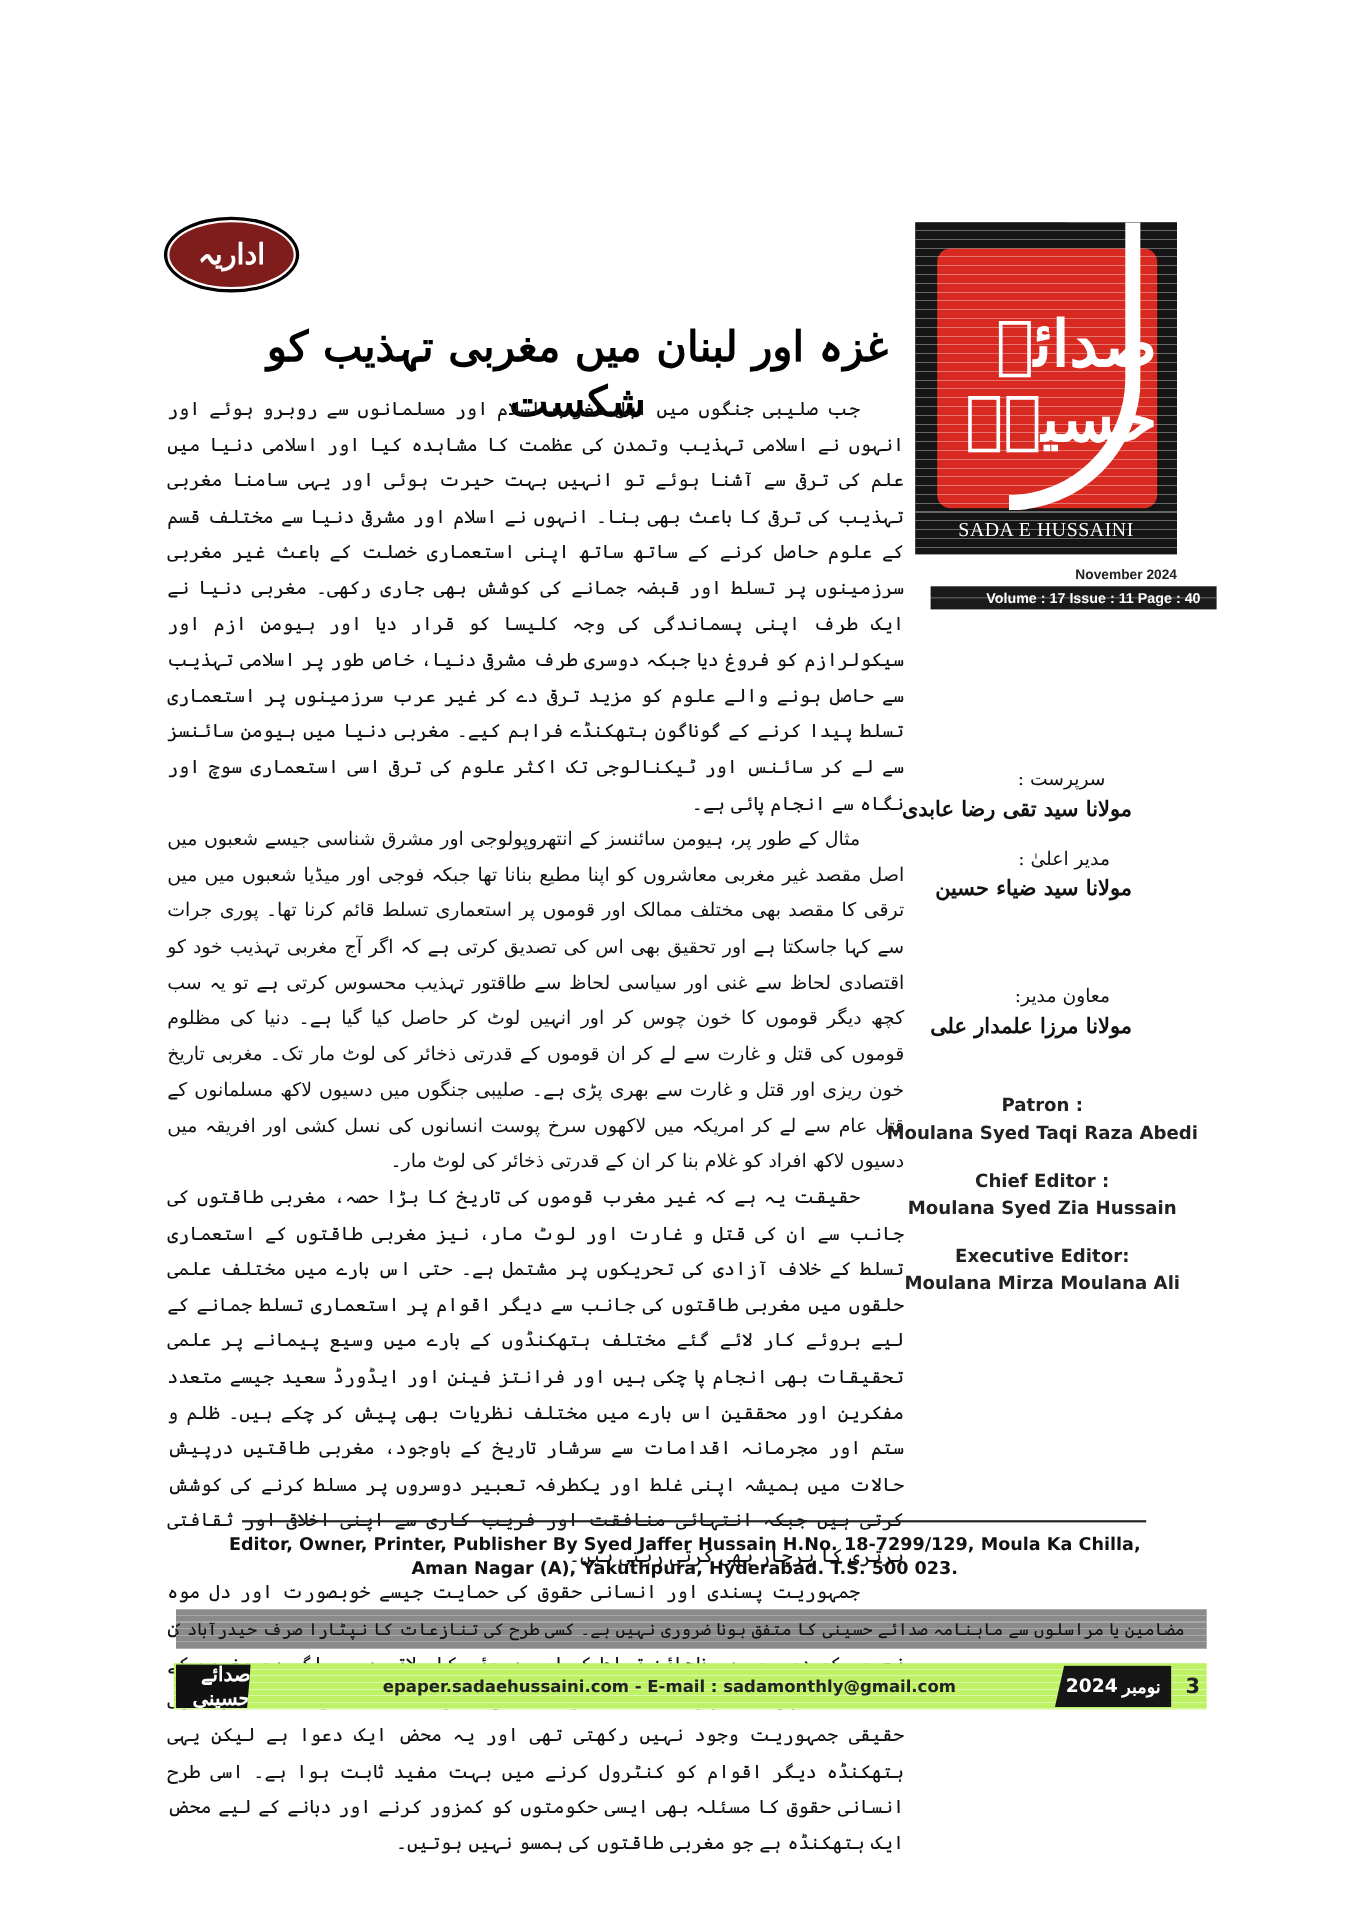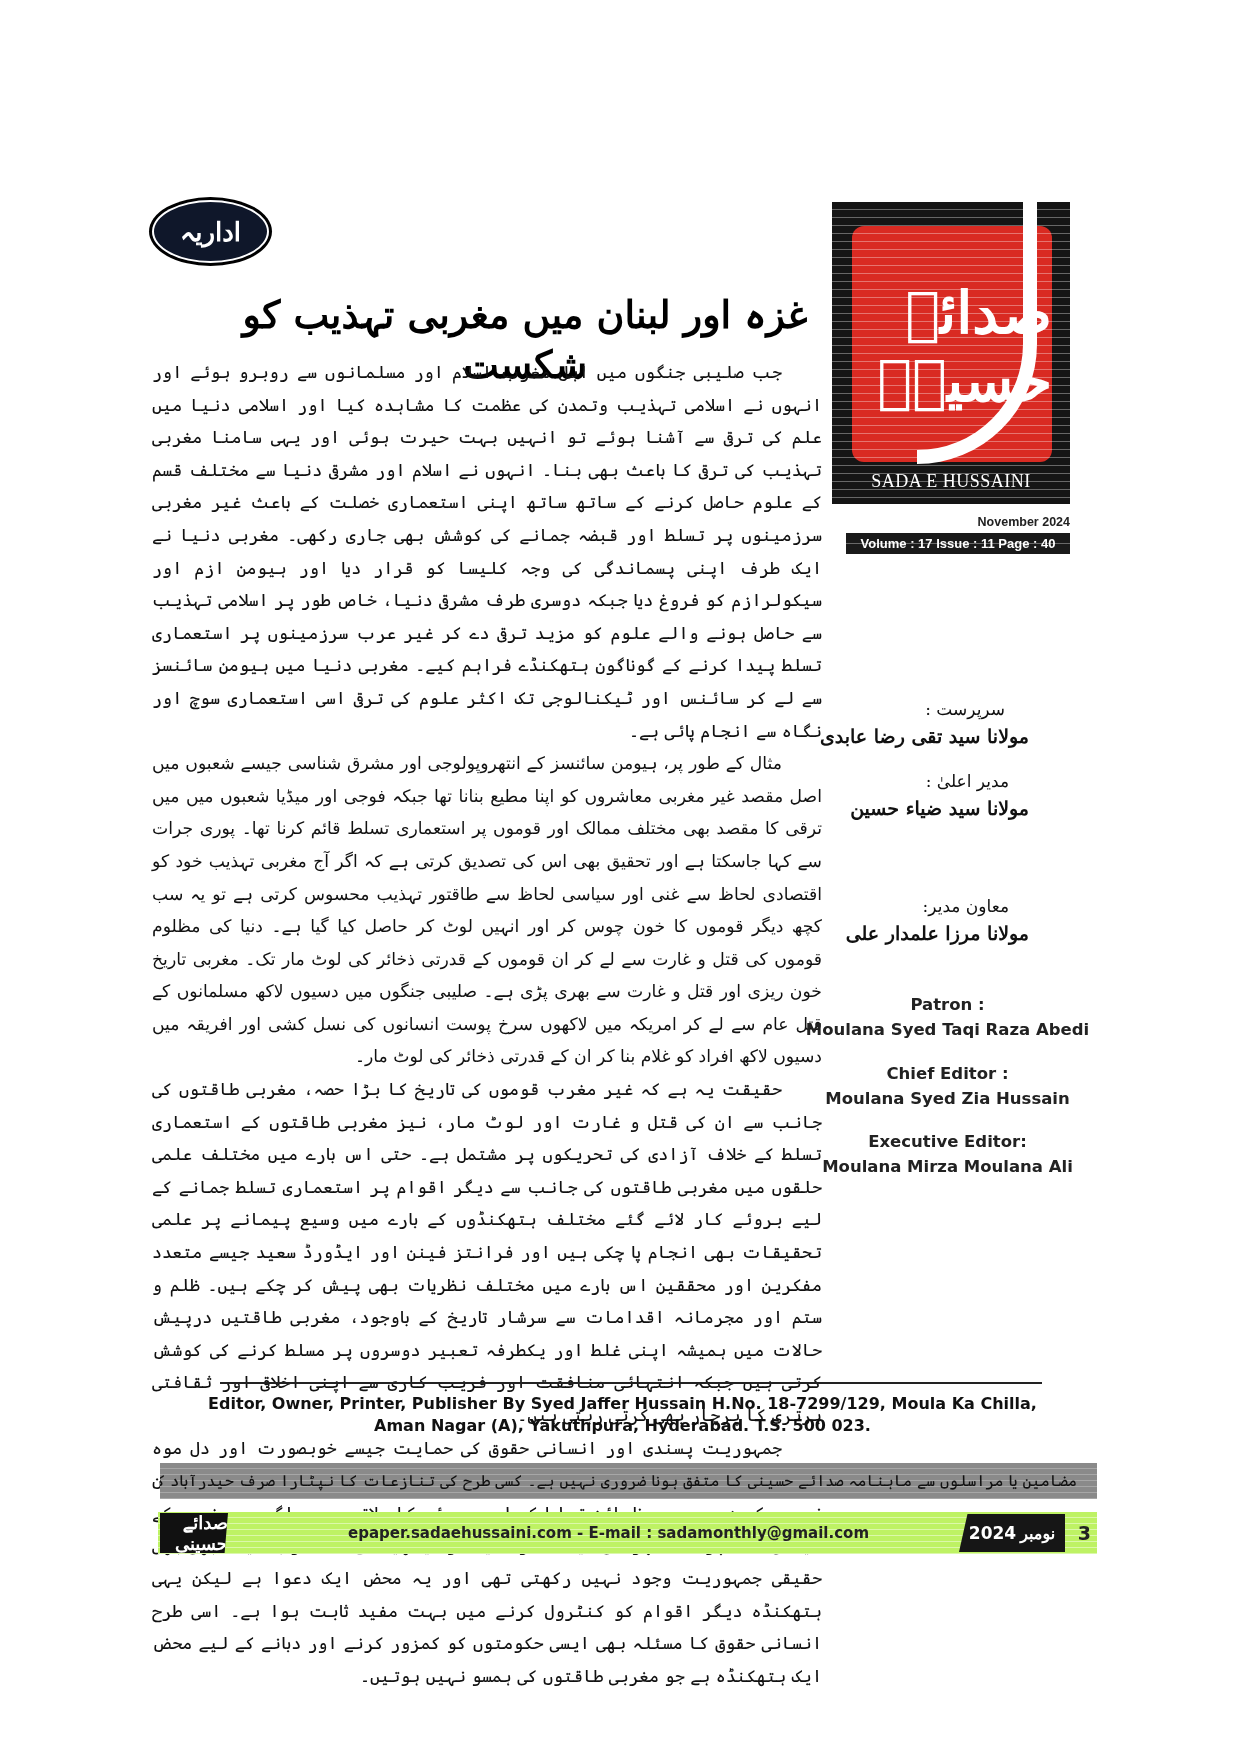--- a/index.html
+++ b/index.html
@@ -1,37 +1,37 @@
 <!DOCTYPE html>
 <html><head>
 <meta charset="utf-8">
 <style>
   html, body { margin:0; padding:0; background:#ffffff; }
   body { width:1241px; height:1755px; position:relative; overflow:hidden; font-family:"DejaVu Sans", sans-serif; color:#111; }
 
   
-  .badge { position:absolute; left:152px; top:200px; width:117px; height:63px; background:#0f172a; border-radius:50%; box-shadow:0 0 0 2px #fff inset, 0 0 0 3px #000; display:flex; align-items:center; justify-content:center; }
+  .badge { position:absolute; left:152px; top:200px; width:117px; height:63px; background:#7f1d1d; border-radius:50%; box-shadow:0 0 0 2px #fff inset, 0 0 0 3px #000; display:flex; align-items:center; justify-content:center; }
   .badge span { color:#fff; font-family:"DejaVu Serif", serif; font-size:26px; font-weight:bold; direction:rtl; }
 
   .headline { position:absolute; left:230px; top:290px; width:590px; text-align:center; direction:rtl; font-family:"DejaVu Serif", serif; font-size:38px; font-weight:bold; color:#000; line-height:50px; }
 
   
   .article { position:absolute; left:152px; top:356px; width:670px; direction:rtl; text-align:justify; font-family:"DejaVu Serif", serif; font-size:17.2px; line-height:32.6px; color:#111; }
   .article p { margin:0; text-indent:40px; }
 
   
   .logo { position:absolute; left:832px; top:202px; width:238px; height:302px; background:#151515; overflow:hidden; }
   .logo .stripes { position:absolute; inset:0; background:repeating-linear-gradient(180deg, transparent 0 7px, rgba(255,255,255,0.35) 7px 8px); pointer-events:none; }
   .logo .red { position:absolute; left:20px; top:24px; width:200px; height:236px; background:#d92a22; border-radius:12px; }
   .logo .calli { position:absolute; left:20px; top:40px; width:200px; height:210px; display:flex; align-items:center; justify-content:center; color:#fff; font-family:"DejaVu Serif", serif; font-size:58px; font-weight:bold; direction:rtl; }
   .logo .drop { position:absolute; left:85px; top:0; width:120px; height:262px; border:14px solid #fff; border-left:none; border-top:none; border-radius:0 0 120px 0; box-sizing:border-box; }
   .logo .caption { position:absolute; left:0; right:0; bottom:12px; text-align:center; color:#fff; font-family:"Liberation Serif", serif; font-size:18px; letter-spacing:0.5px; }
 
   .issue-date { position:absolute; left:900px; top:515px; width:170px; text-align:right; font-family:"Liberation Sans", sans-serif; font-weight:bold; font-size:12.5px; color:#222; }
-  .issue-bar { position:absolute; left:846px; top:533px; width:224px; height:21px; background:#1a1a1a; color:#fff; font-family:"Liberation Sans", sans-serif; font-weight:bold; font-size:13px; line-height:21px; text-align:center; white-space:nowrap; }
+  .issue-bar { position:absolute; left:846px; top:533px; width:224px; height:21px; background:#1a1a1a; color:#fff; font-family:"Liberation Sans", sans-serif; font-weight:bold; font-size:13px; line-height:21px; text-align:center; white-space:nowrap;padding-left:36px; }
   .issue-bar::after { content:""; position:absolute; left:0; right:0; top:10px; height:1px; background:rgba(255,255,255,0.35); }
 
   
   .urdu-staff { position:absolute; right:212px; direction:rtl; text-align:right; font-family:"DejaVu Serif", serif; color:#111; }
   .urdu-staff .role { font-size:17px; line-height:26px; }
   .urdu-staff .name { font-size:19px; font-weight:bold; line-height:28px; }
 
   
   .eng-staff { position:absolute; left:800px; width:295px; text-align:center; font-family:"DejaVu Sans", sans-serif; font-weight:bold; color:#222; }
   .eng-staff .role { font-size:16.5px; line-height:24px; }

